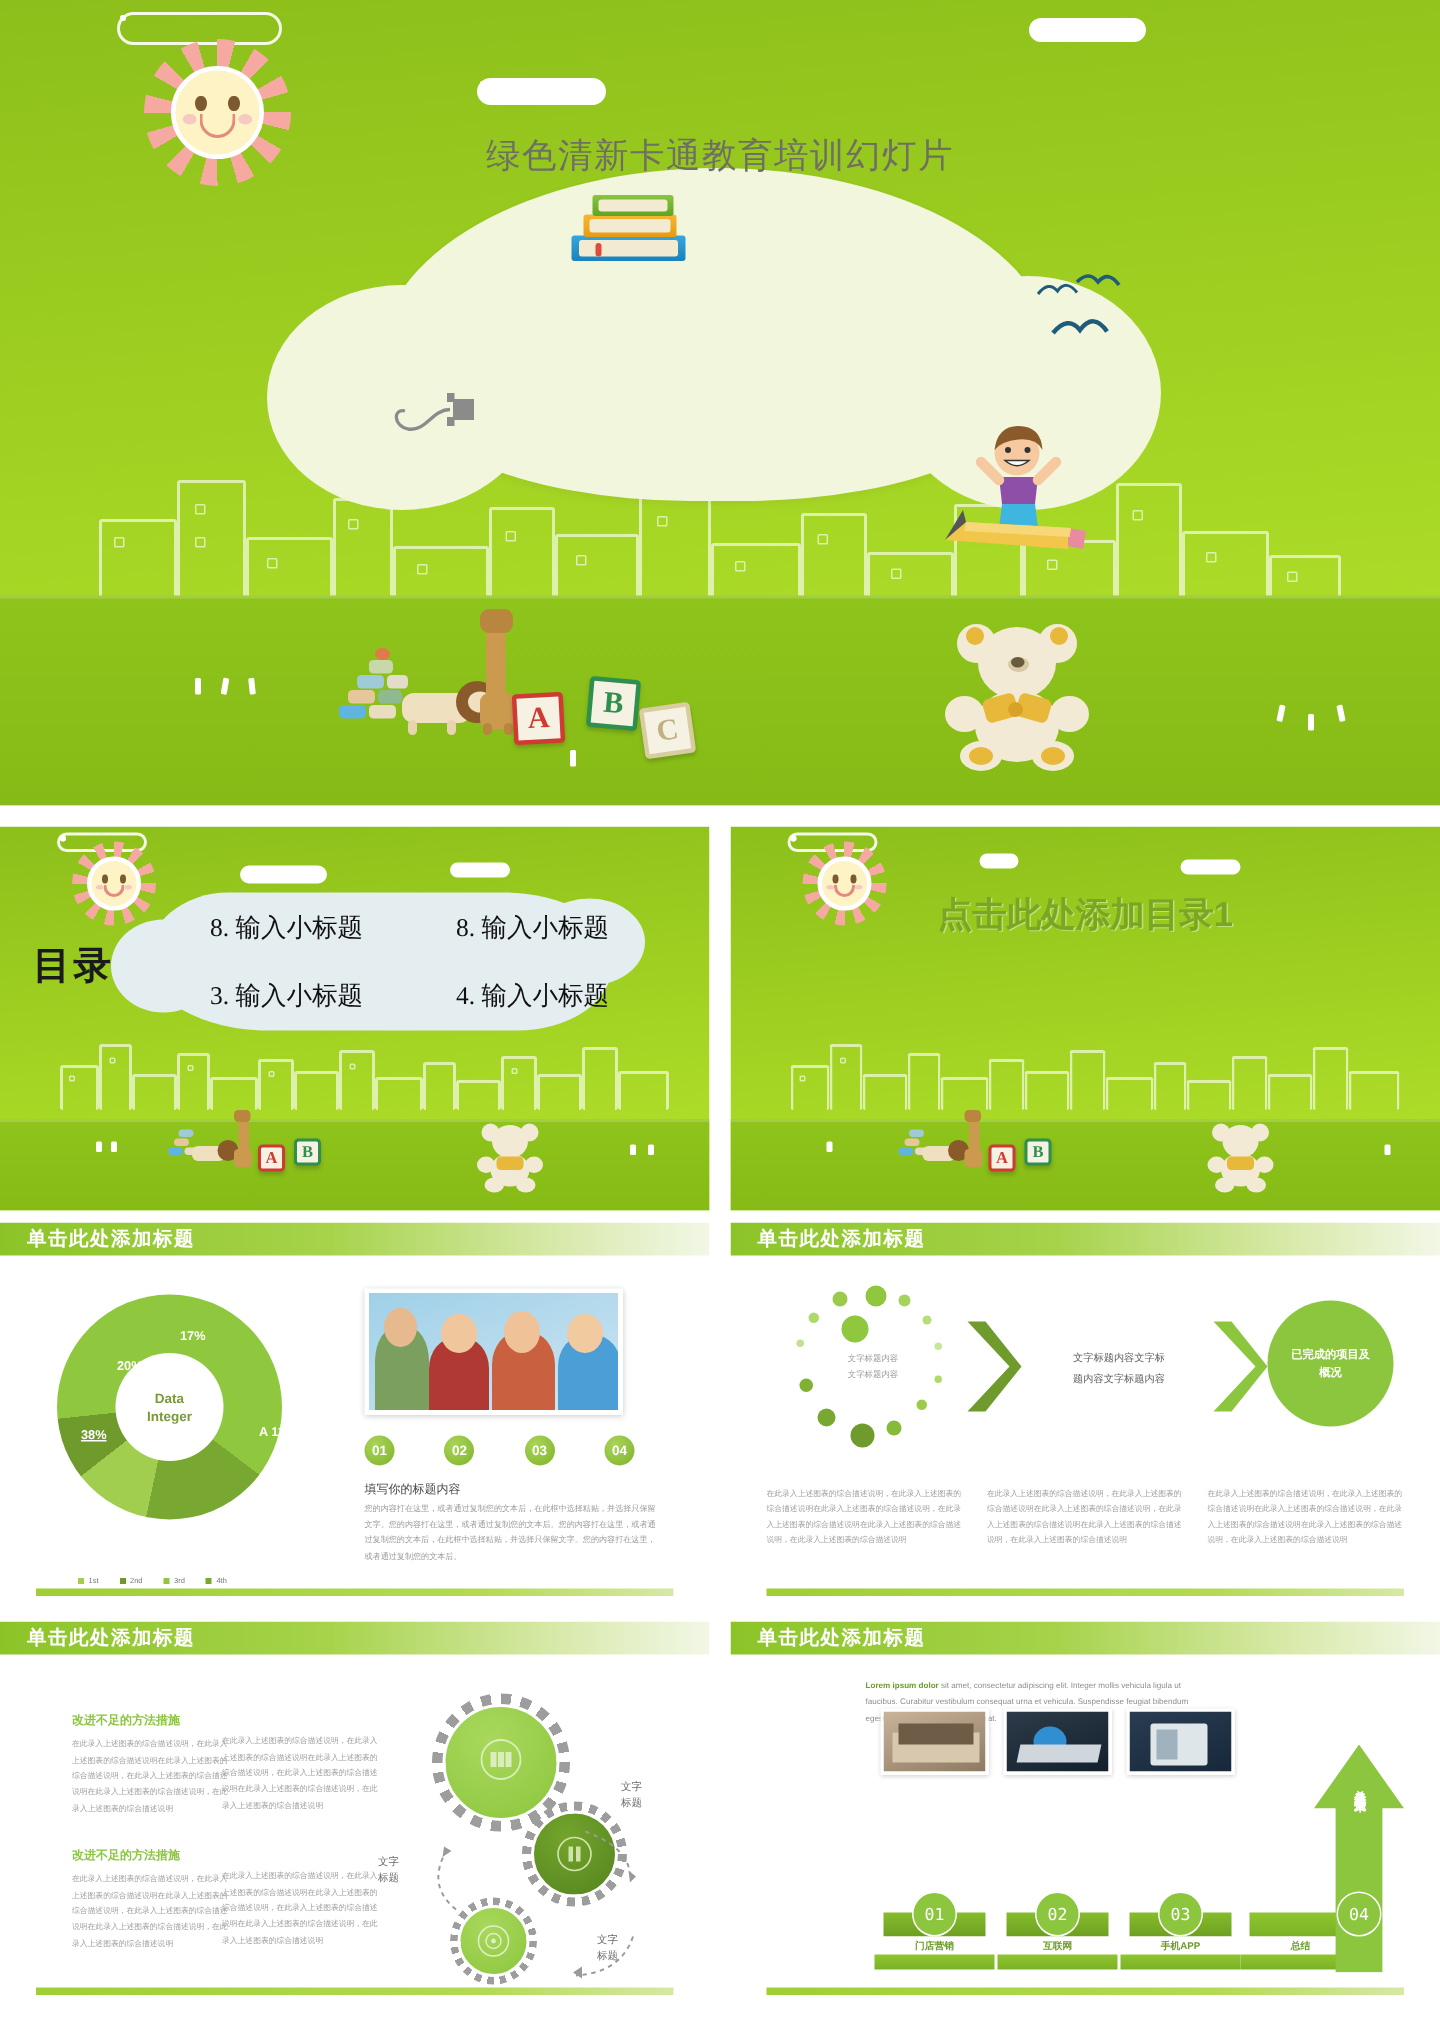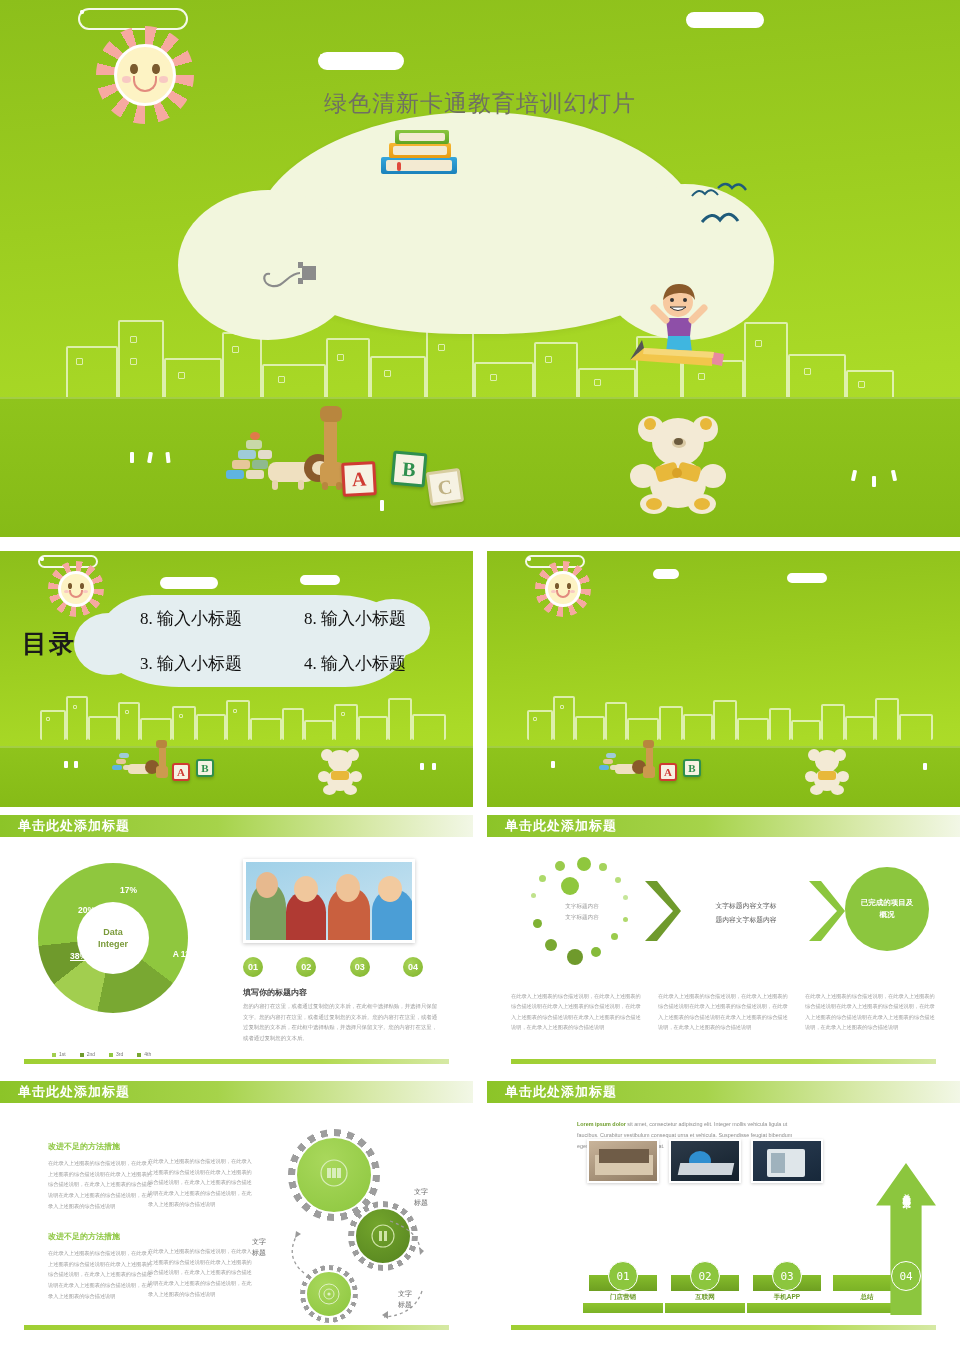--- a/index.html
+++ b/index.html
@@ -229,21 +229,21 @@
   }
   .kidface { position: absolute; bottom: 0; border-radius: 42% 42% 0 0; }
 
   .numrow { position: absolute; left: 243px; top: 142px; width: 180px; display: flex; justify-content: space-between; }
   .numcirc {
     width: 20px; height: 20px; border-radius: 50%;
     background: radial-gradient(circle at 35% 30%, #a9d458, #7fb32b);
     color: #fff; font-size: 9px; font-weight: bold;
     display: flex; align-items: center; justify-content: center;
   }
-  .blk-head { position: absolute; left: 243px; top: 172px; font-size: 8px; color: #444; font-weight: bold; }
+  .blk-head { position: absolute; left: 243px; top: 172px; font-size: 8px; color: #444; font-weight: normal; }
   .blk-body { position: absolute; left: 243px; top: 186px; width: 196px; font-size: 5.4px; color: #9a9a9a; line-height: 1.95; }
 
   
   .dotring { position: absolute; left: 42px; top: 42px; width: 106px; height: 106px; }
   .dotring i { position: absolute; border-radius: 50%; }
   .ring-txt {
     position: absolute; left: 0; right: 0; top: 44px; text-align: center;
     font-size: 5.6px; color: #9a9a9a; line-height: 1.9;
   }
   .chev { position: absolute; width: 40px; height: 64px; }
@@ -595,20 +595,21 @@
     <div class="face">
       <div class="eye l"></div>
         <div class="eye r"></div>
       <div class="cheek l"></div>
         <div class="cheek r"></div>
       <div class="mouth"></div>
     </div>
   </div>
 
   <div class="part-wrap">
+    <div class="part-h">点击此处添加目录1</div>
   </div>
 
   <div class="skyline" style="height:52px; bottom:26%;">
     <div class="bld" style="left:40px; width:26px; height:30px;">
         <i style="left:4px;top:5px;width:4px;height:4px;"></i>
       </div>
     <div class="bld" style="left:66px; width:22px; height:44px;">
         <i style="left:5px;top:7px;width:4px;height:4px;"></i>
       </div>
     <div class="bld" style="left:88px; width:30px; height:24px;"></div>
@@ -671,21 +672,21 @@
 
   <div class="donut-wrap">
     <div class="donut"></div>
     <div class="donut-hole">
 
       <b>Data</b>
       <b>Integer</b>
     </div>
     <div class="dlbl" style="left:82px; top:22px;">17%</div>
     <div class="dlbl" style="left:40px; top:42px;">20%</div>
-    <div class="dlbl" style="left:32px; top:88px;text-decoration:underline;">38%</div>
+    <div class="dlbl" style="left:16px; top:88px;text-decoration:underline;">38%</div>
     <div class="dlbl out" style="left:133px; top:86px; width:28px; text-align:center; line-height:1.25;">A 11%</div>
   </div>
 
   <div class="legend">
     <span><i style="background:#a2ce4f"></i><b style="font-weight:normal">1st</b></span>
     <span><i style="background:#6f9a2c"></i><b style="font-weight:normal">2nd</b></span>
     <span><i style="background:#8fc73e"></i><b style="font-weight:normal">3rd</b></span>
     <span><i style="background:#79a832"></i><b style="font-weight:normal">4th</b></span>
   </div>
 

